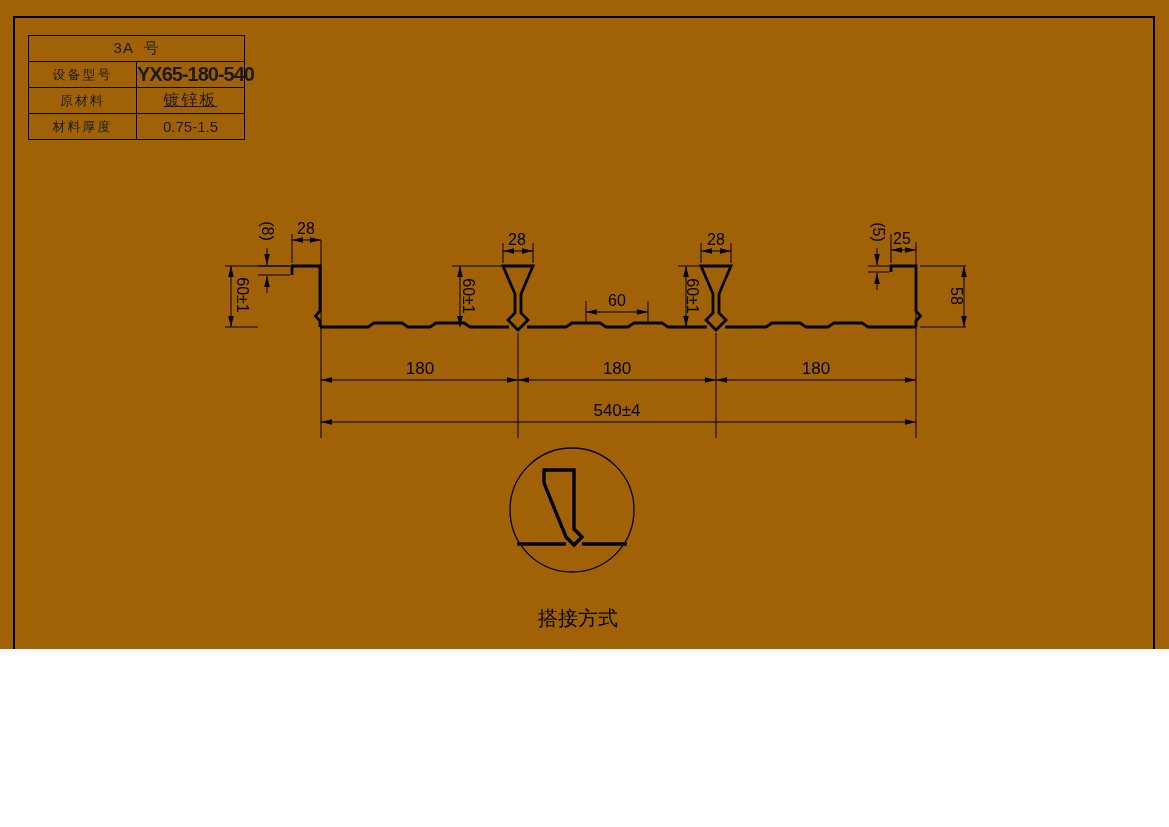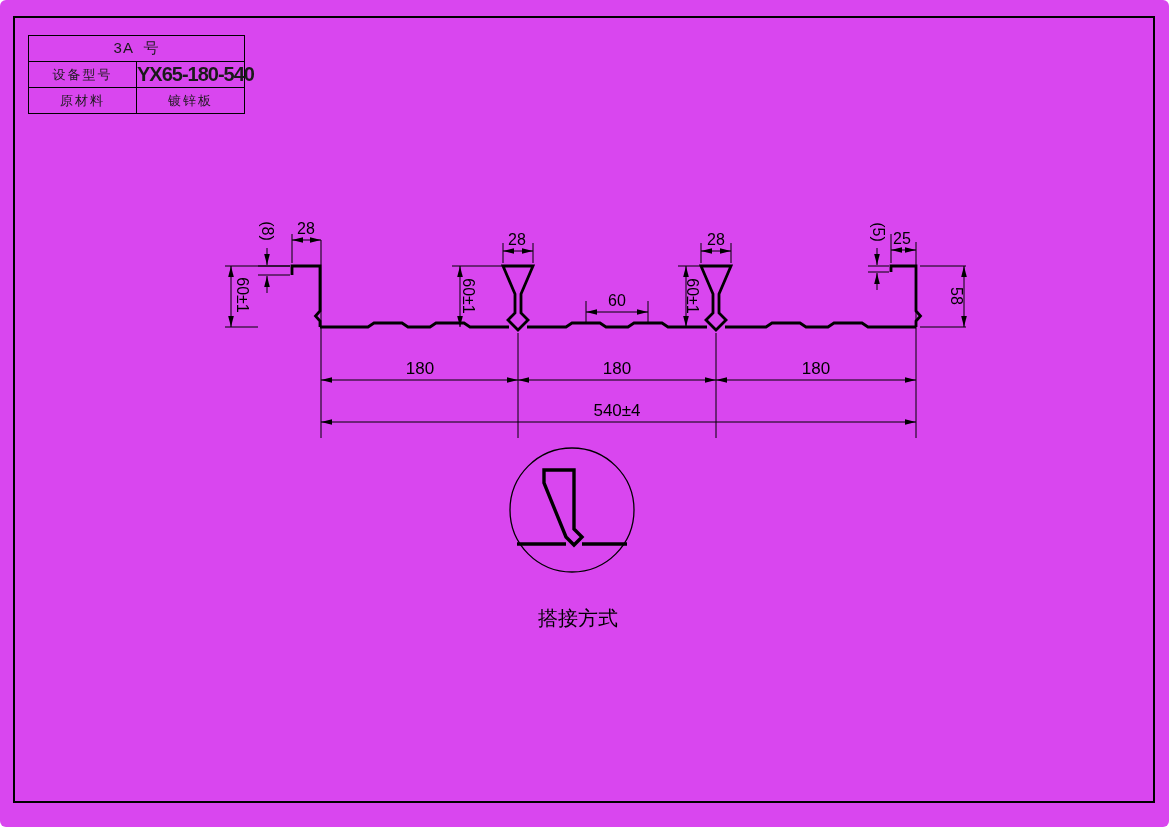--- a/index.html
+++ b/index.html
@@ -1,29 +1,29 @@
 <!DOCTYPE html>
 <html><head>
 <meta charset="utf-8">
 <style>
   html,body{margin:0;padding:0;background:#fff;}
-  .page{position:relative;width:1169px;height:827px;background:#d946ef;overflow:hidden;
-        font-family:"Liberation Sans",sans-serif;color:#111;border-radius:6px;}
+  .page{position:relative;width:1169px;height:649px;background:#a16207;overflow:hidden;
+        font-family:"Liberation Sans",sans-serif;color:#111;}
   .sheet-border{position:absolute;left:13px;top:16px;width:1142px;height:787px;
         border:2px solid #000;box-sizing:border-box;}
   
   .spec-table{position:absolute;left:28px;top:35px;width:217px;border-collapse:collapse;
         table-layout:fixed;}
   .spec-table td{border:1px solid #000;height:25px;padding:0;text-align:center;
         vertical-align:middle;font-size:13px;color:#1a1a1a;}
   .spec-table td.lbl{width:102px;letter-spacing:2px;}
   .spec-table td.val{width:115px;font-size:15px;letter-spacing:0;}
   .spec-table td.hdr{font-size:15px;white-space:pre;letter-spacing:1px;}
   .spec-table td.model{font-size:20px;font-weight:bold;letter-spacing:-1px;white-space:nowrap;}
-  .spec-table td.cn{letter-spacing:2px;font-size:13px;}
+  .spec-table td.cn{letter-spacing:2px;font-size:16px;text-decoration:underline;}
   svg.cad{position:absolute;left:0;top:0;}
   svg text{fill:#000;}
 </style>
 </head>
 <body>
 
 <div class="page">
 
   <div class="sheet-border"></div>
 
@@ -32,20 +32,24 @@
         <tr>
       <td class="hdr" colspan="2">3A  号</td>
     </tr>
     <tr>
       <td class="lbl">设备型号</td>
       <td class="val model">YX65-180-540</td>
     </tr>
     <tr>
       <td class="lbl">原材料</td>
       <td class="val cn">镀锌板</td>
+    </tr>
+    <tr>
+      <td class="lbl">材料厚度</td>
+      <td class="val">0.75-1.5</td>
     </tr>
   </tbody>
     </table>
 
   <svg class="cad" width="1169" height="827" viewBox="0 0 1169 827">
     <defs>
       <marker id="arr" markerWidth="12" markerHeight="8" refX="11" refY="4" orient="auto-start-reverse" markerUnits="userSpaceOnUse">
         <path d="M0,1.2 L11,4 L0,6.8 Z" fill="#000"></path>
       </marker>
     </defs>

